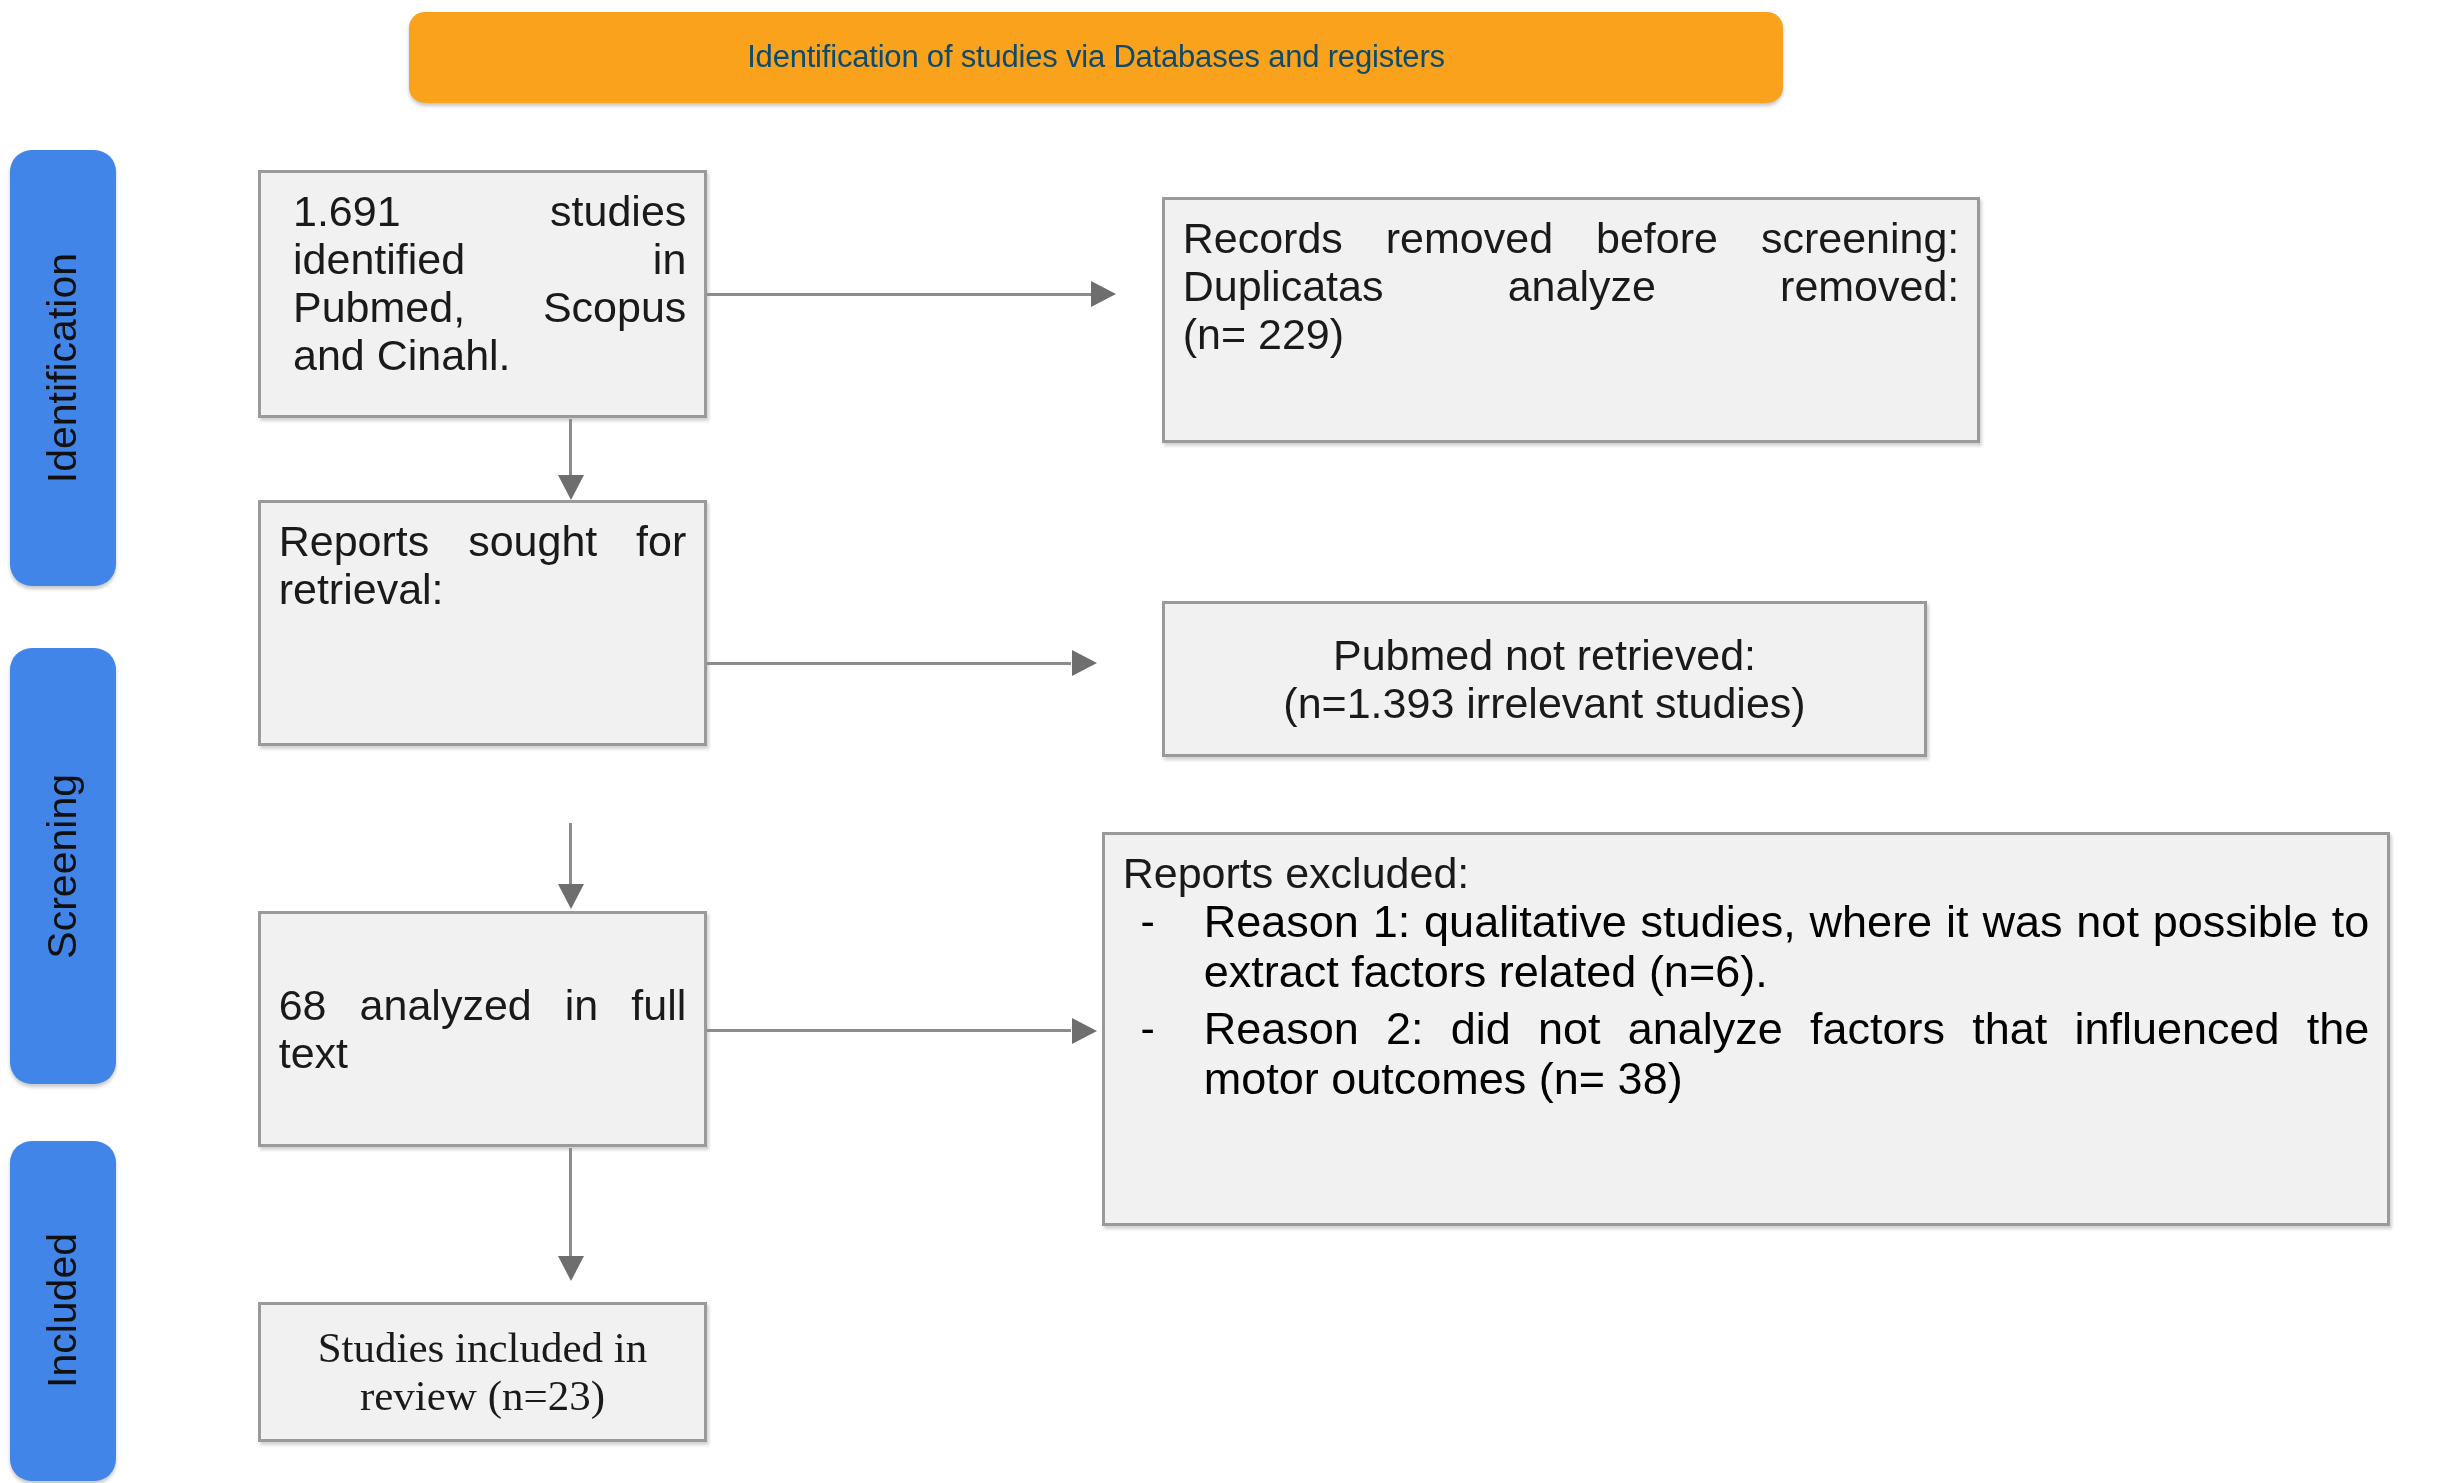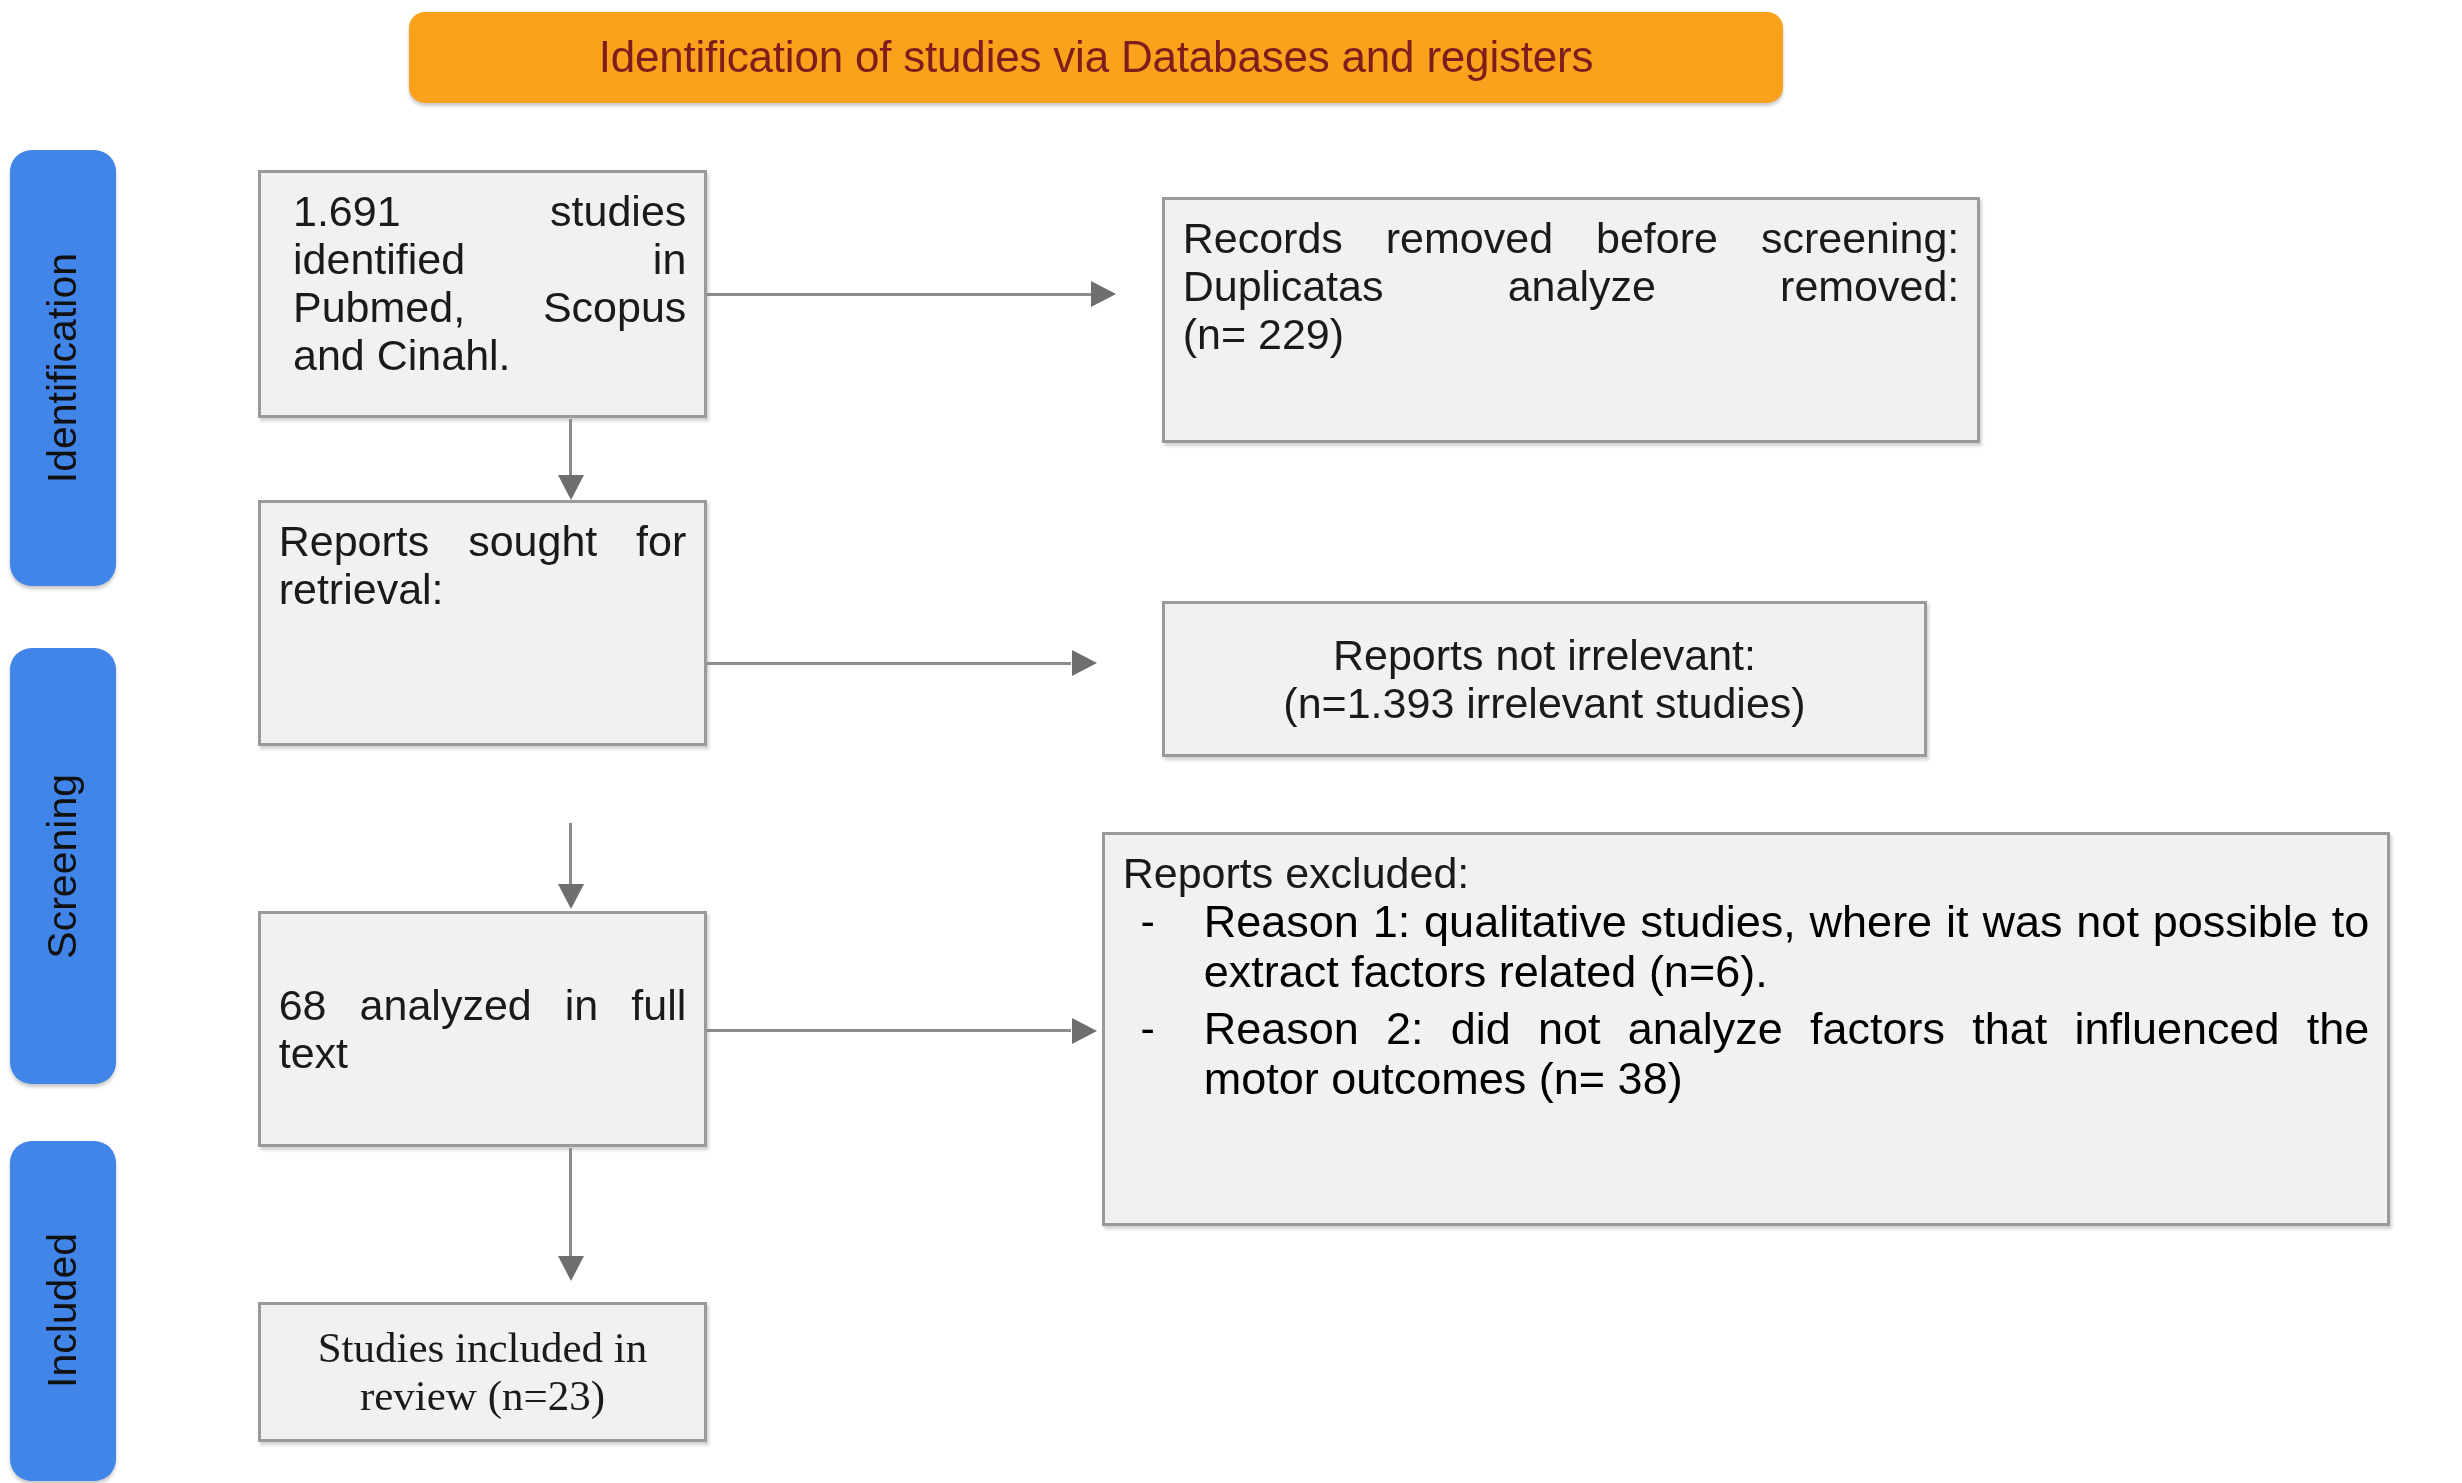--- a/index.html
+++ b/index.html
@@ -27,23 +27,23 @@
     width: 1374px;
     height: 91px;
     background: #FAA21B;
     border-radius: 15.8px;
     box-shadow: 0 3px 3.9px rgba(0,0,0,0.22);
     display: flex;
     align-items: center;
     justify-content: center;
   }
   .banner-text {
-    font-size: 44px;
+    font-size: 31px;
     line-height: 1.05;
-    color: #7f1d1d;
+    color: #0c4a6e;
     letter-spacing: -0.2px;
     white-space: nowrap;
   }
 
   
   .stage {
     position: absolute;
     left: 9.9px;
     width: 106px;
     background: #4285E8;
@@ -172,21 +172,21 @@
     <p class="just-line" style="text-align:justify;text-align-last:justify;">Records removed before screening:</p>
     <p style="text-align:justify;text-align-last:justify;">Duplicatas analyze removed:</p>
     <p>(n= 229)</p>
   </div>
 
   <div class="box justified" id="box-sought">
     <p>Reports sought for retrieval:</p>
   </div>
 
   <div class="box centered vcenter" id="box-notretrieved">
-    <p>Reports not irrelevant:</p>
+    <p>Pubmed not retrieved:</p>
     <p>(n=1.393 irrelevant studies)</p>
   </div>
 
   <div class="box justified vcenter" id="box-fulltext">
     <p>68 analyzed in full text</p>
   </div>
 
   <div class="box" id="box-excluded">
     <p class="excluded-title">Reports excluded:</p>
     <div class="reason-row">

